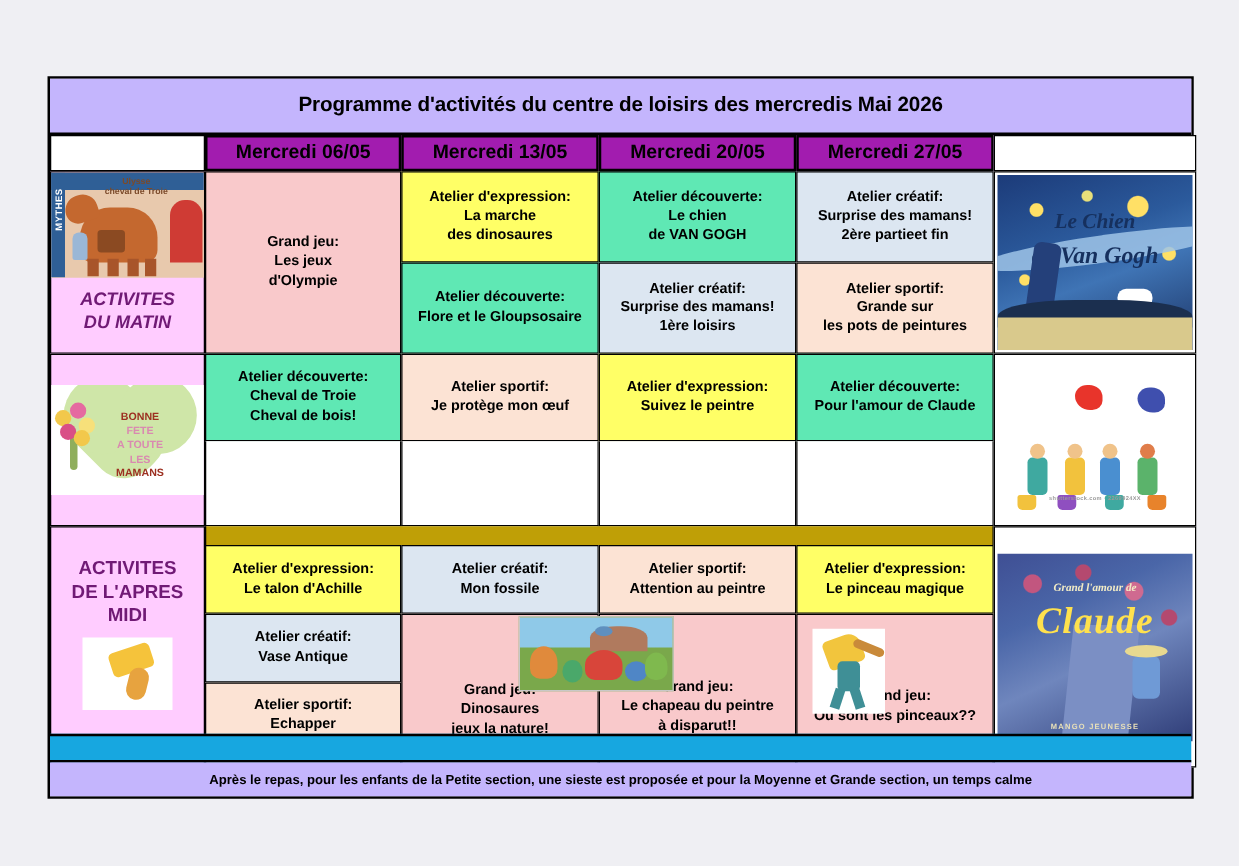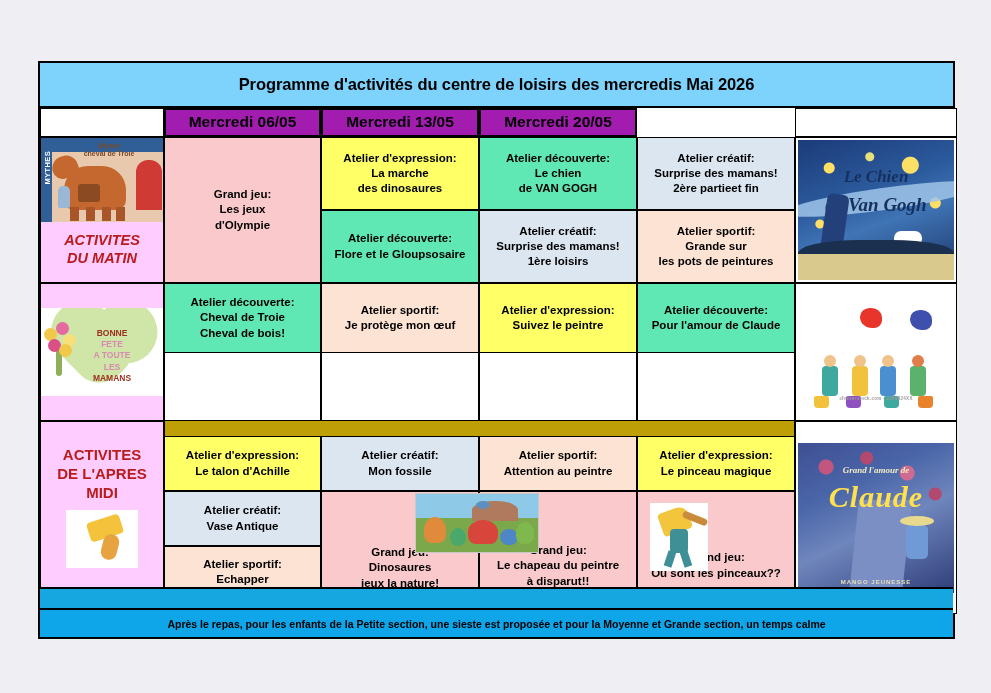--- a/index.html
+++ b/index.html
@@ -19,21 +19,21 @@
     left: 38px; top: 61px;
     width: 917px; height: 578px;
     background: #ffffff;
     border: 2px solid #000;
   }
 
   
   .title-band {
     position: absolute; left: 0; top: 0;
     width: 100%; height: 45px;
-    background: #7dd3fc;
+    background: #c4b5fd;
     border-bottom: 2px solid #000;
     display: flex; align-items: center; justify-content: center;
   }
   .title-band .title-text {
     font-size: 16.5px; font-weight: bold; color: #000;
     letter-spacing: -0.1px;
   }
 
   
   .col-left   { left: 0px;   width: 124px; }
@@ -84,34 +84,34 @@
 
   
   .side {
     position: absolute; left: 0px; width: 124px;
     border: 1.5px solid #000;
     background: #ffccff;
     display:flex; flex-direction:column; align-items:center; justify-content:flex-start;
     overflow:hidden;
   }
   .side-label {
-    font-weight: bold; text-align:center; color:#b91c1c;
+    font-weight: bold; text-align:center; color:#701a75;
     line-height:1.25;
   }
   .side-label.italic { font-style: italic; font-size: 14.5px; }
   .side-label.plain  { font-size: 15px; }
 
   
   .foot-blue {
     position:absolute; left:0; bottom:27px; width:100%; height:23px;
     background:#17a7e0; border-top:2px solid #000; border-bottom:2px solid #000;
   }
   .foot-text {
     position:absolute; left:0; bottom:0; width:100%; height:27px;
-    background:#0ea5e9;
+    background:#c4b5fd;
     display:flex; align-items:center; justify-content:center;
     font-size:10.5px; font-weight:bold; color:#000;
   }
 
   
   .art { position:absolute; overflow:hidden; }
 
   
   .bk-ulysse {
     background:
@@ -270,20 +270,21 @@
   <div id="sheet">
 
     <div class="title-band">
       <div class="title-text">Programme d'activités du centre de loisirs des mercredis Mai 2026</div>
     </div>
 
     <div class="cell hdr-blank col-left"></div>
     <div class="cell hdr col-c1">Mercredi 06/05</div>
     <div class="cell hdr col-c2">Mercredi 13/05</div>
     <div class="cell hdr col-c3">Mercredi 20/05</div>
+    <div class="cell hdr col-c4">Mercredi 27/05</div>
     <div class="cell hdr-blank col-right"></div>
 
     <div class="side" style="top:74px; height:146px;">
       <div class="art bk-ulysse" style="position:relative; width:124px; height:84px;">
         <div class="spine">
           <span>MYTHES</span>
         </div>
         <div class="bt">
           <div>Ulysse</div>
           <div>cheval de Troie</div>

